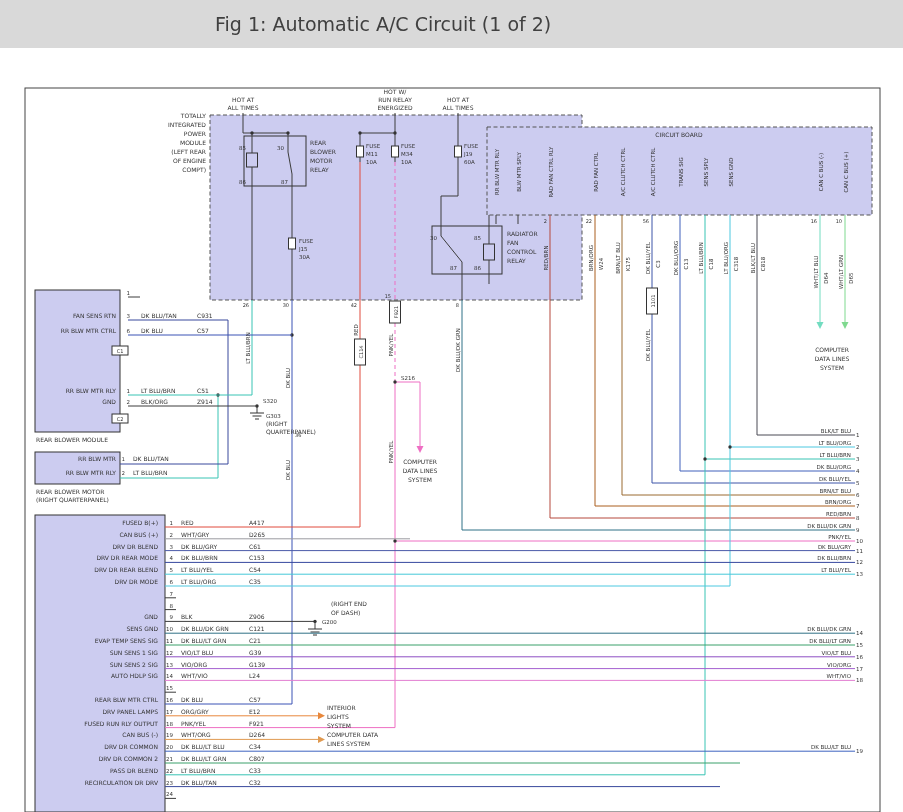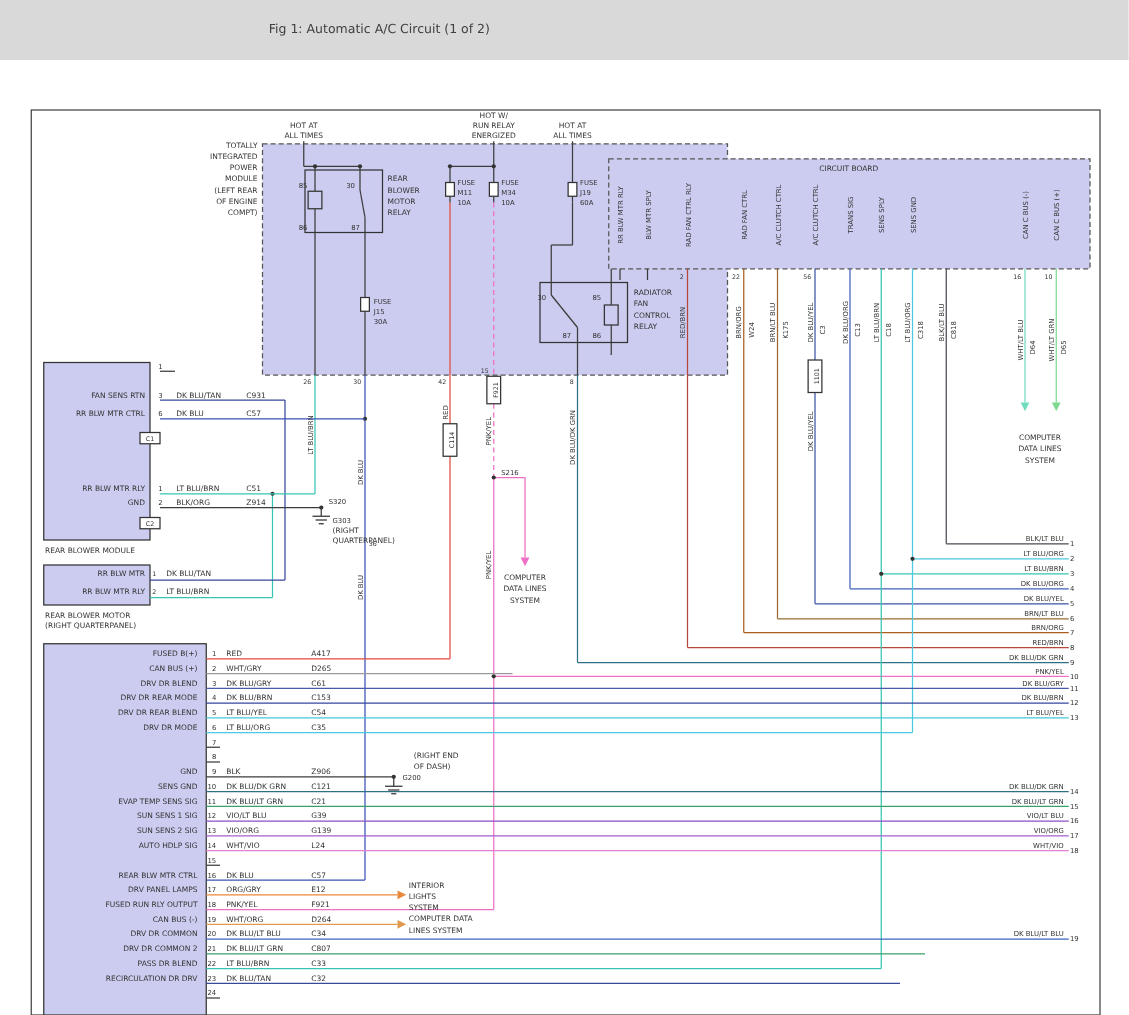--- a/index.html
+++ b/index.html
@@ -1,19 +1,19 @@
 <!DOCTYPE html>
 <html><head>
 <meta charset="utf-8">
 <style>
   html,body{margin:0;padding:0;background:#ffffff;}
   body{width:903px;height:812px;position:relative;overflow:hidden;
        font-family:"DejaVu Sans","Liberation Sans",sans-serif;}
   #titlebar{position:absolute;left:0;top:0;width:903px;height:48px;background:#d9d9d9;}
-  #titlebar .t{position:absolute;left:215px;top:0;line-height:48px;font-size:10px;color:#404040;}
+  #titlebar .t{position:absolute;left:215px;top:0;line-height:48px;font-size:19px;color:#404040;}
   #diagram{position:absolute;left:0;top:0;}
   #diagram text{fill:#333;font-family:"DejaVu Sans","Liberation Sans",sans-serif;}
 </style>
 </head>
 <body>
 
 <div id="titlebar">
   <div class="t">Fig 1: Automatic A/C Circuit (1 of 2)</div>
 </div>
 

